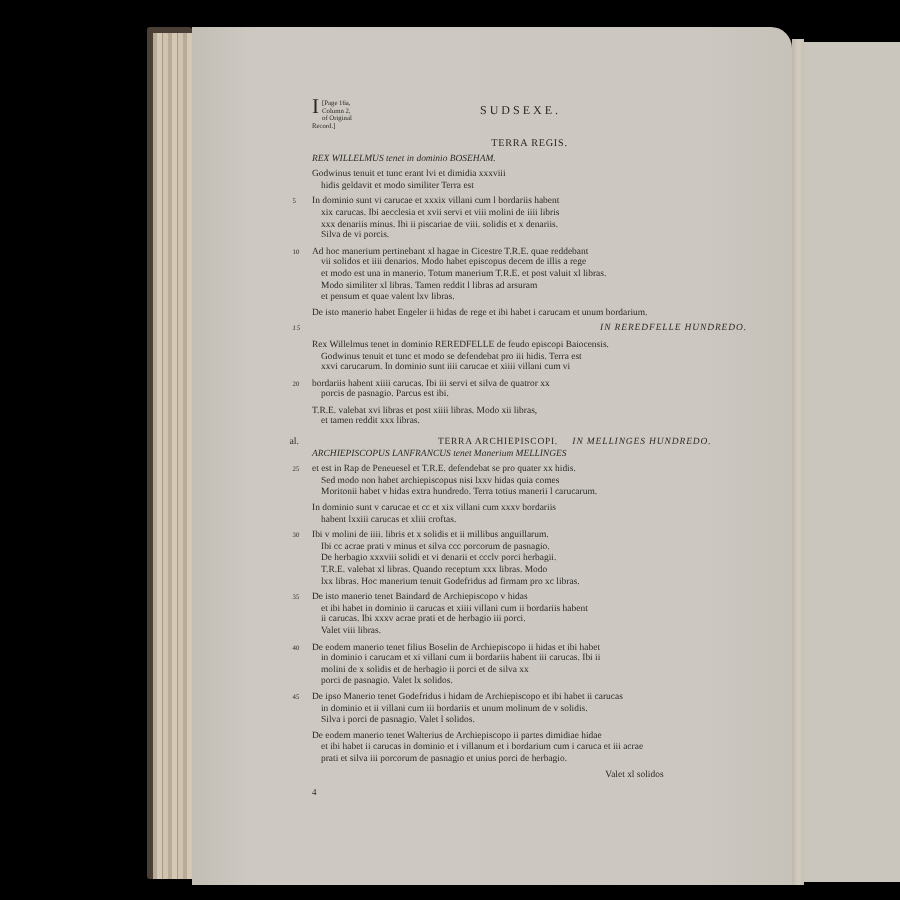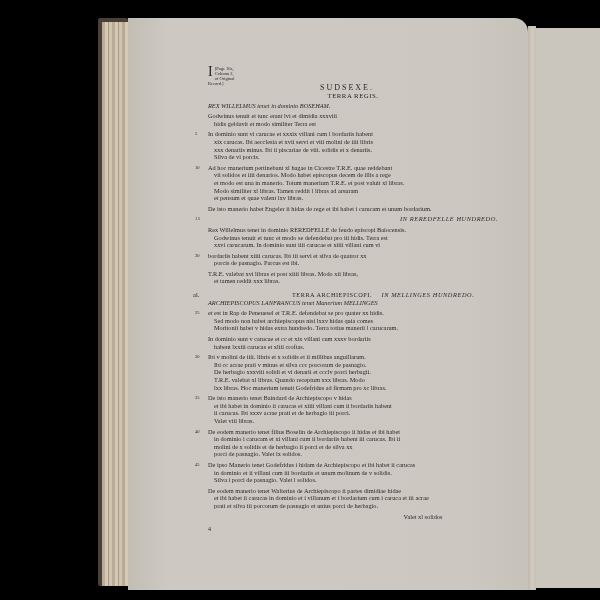--- a/index.html
+++ b/index.html
@@ -9,21 +9,21 @@
     background: repeating-linear-gradient(90deg,#b9ab95 0 3px,#d4c9b6 3px 6px,#a99a82 6px 7px,#cfc4b0 7px 10px); }
   .page-left { position:absolute; left:128px; top:18px; width:400px; height:572px; background:#cac6bf;
     background-image: linear-gradient(90deg,#c2bdb5 0%,#cdc9c2 10%,#ccc8c1 85%,#c6c1b9 100%);
     border-top-right-radius:14px; }
   .gutter { position:absolute; left:528px; top:26px; width:8px; height:564px; background:linear-gradient(90deg,#bfb7aa,#d2cbbf,#c7c0b4); }
   .page-right { position:absolute; left:536px; top:28px; width:64px; height:560px; background:#cbc6bd; }
   .text { position:absolute; left:208px; top:66px; width:290px; font-size:6.3px; line-height:7.6px; color:#2a2826; }
   .hdr { position:relative; height:22px; }
   .hdr-ref { position:absolute; left:0; top:0; font-size:4.5px; line-height:5px; }
   .hdr-ref .big { font-size:14px; float:left; margin-right:2px; line-height:12px; }
-  .hdr-title { position:absolute; left:112px; top:18px; font-size:8px; letter-spacing:2px; }
+  .hdr-title { position:absolute; left:112px; top:4px; font-size:8px; letter-spacing:2px; }
   .center { text-align:center; font-size:6.8px; letter-spacing:0.5px; margin:4px 0 2px 0; }
   .it { font-style:italic; }
   .p { margin:0 0 3px 0; position:relative; }
   .indent { padding-left:6px; }
   .mnum { position:absolute; left:-13px; font-size:4.5px; }
   .right { text-align:right; font-style:italic; letter-spacing:0.6px; }
   .folio { margin:6px 0 0 0; font-size:6px; }
   .valet { text-align:center; padding-left:140px; }
   .sec { position:relative; margin-top:6px; }
   .sec .lbl { position:absolute; left:-15px; top:0; font-size:6.5px; }

